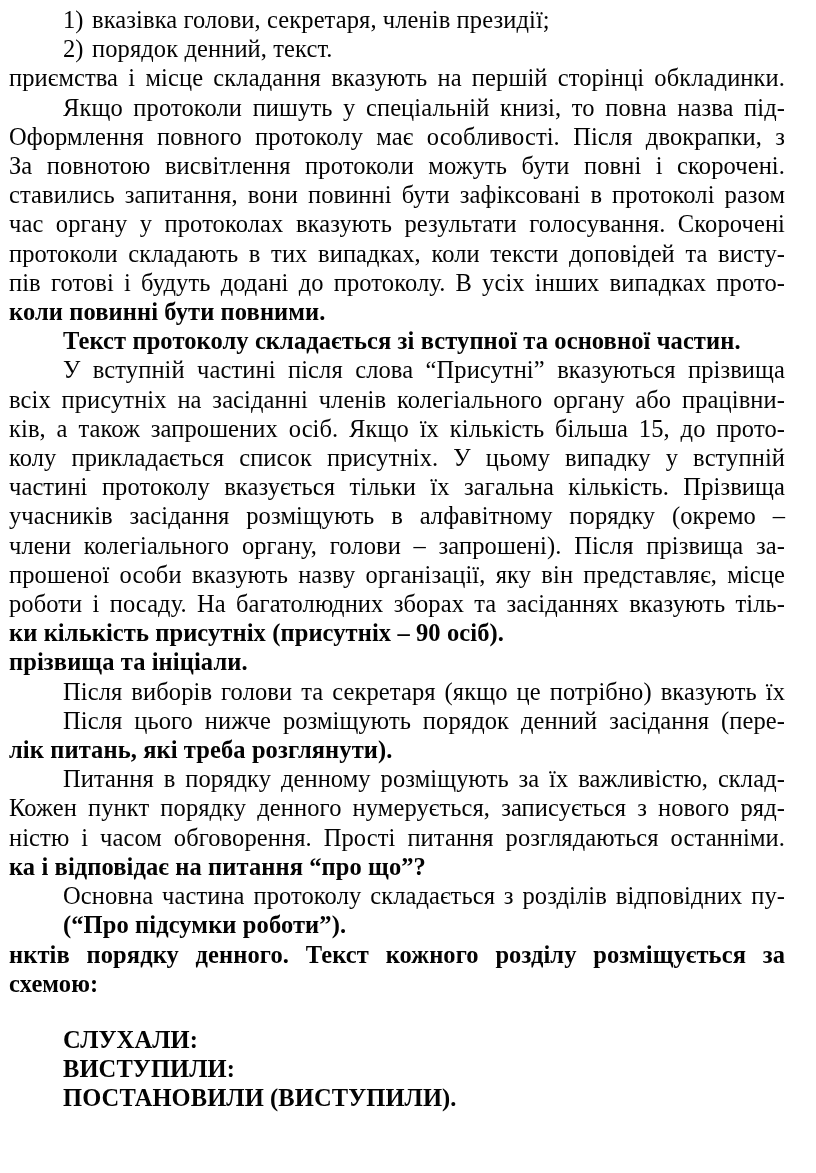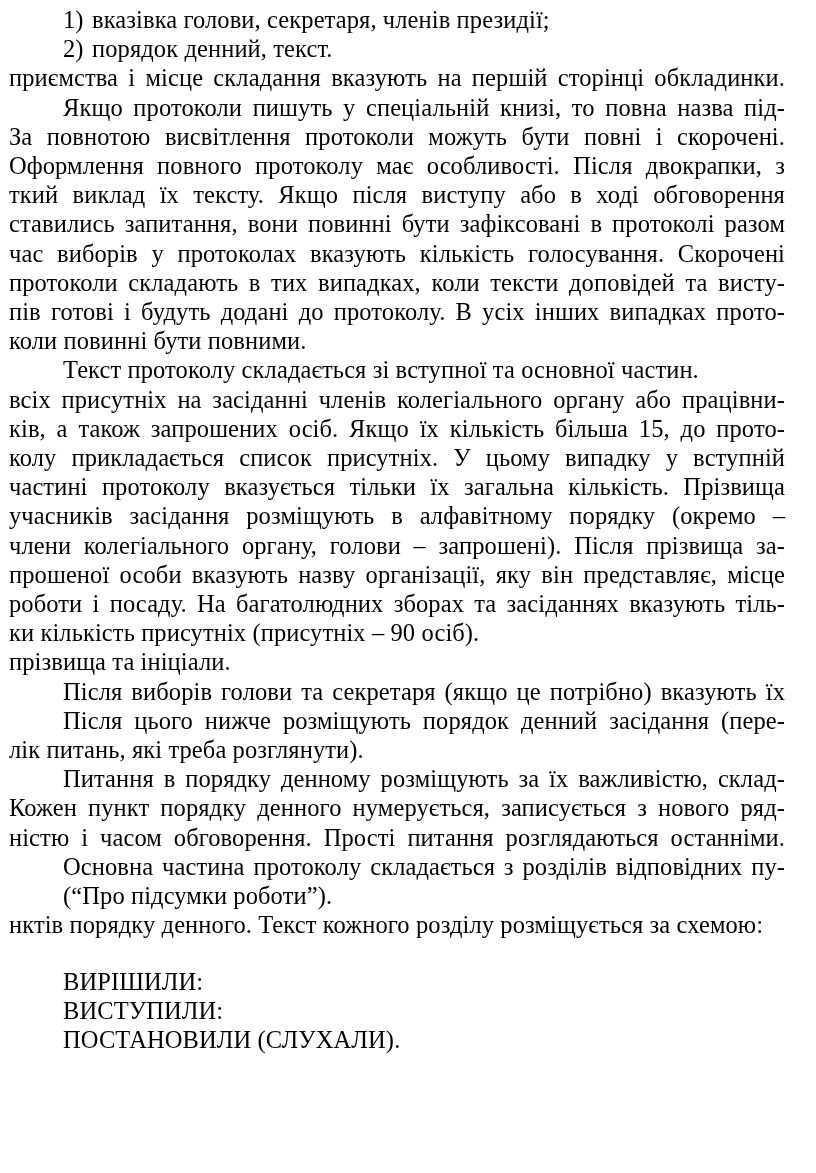--- a/index.html
+++ b/index.html
@@ -25,20 +25,21 @@
     line-height: 29.2px;
     letter-spacing: 0.1px;
   }
   .line {
     text-align: justify;
     text-align-last: justify;
     white-space: normal;
   }
   .line.last {
     text-align-last: left;
+    font-weight: bold;
   }
   .line.indent {
     text-indent: 54px;
   }
   .list-line {
     display: flex;
     text-align: left;
   }
   .list-marker {
     flex: none;
@@ -66,48 +67,49 @@
           <span>вказівка голови, секретаря, членів президії;</span>
         </div>
         <div class="line list-line">
           <span class="list-marker">2)</span>
           <span>порядок денний, текст.</span>
         </div>
       </div>
     <div id="paragraphs">
         <div class="line">приємства і місце складання вказують на першій сторінці обкладинки.</div>
         <div class="line indent">Якщо протоколи пишуть у спеціальній книзі, то повна назва під-</div>
+        <div class="line">Оформлення повного протоколу має особливості. Після двокрапки, з</div>
         <div class="line">За повнотою висвітлення протоколи можуть бути повні і скорочені.</div>
-        <div class="line">Оформлення повного протоколу має особливості. Після двокрапки, з</div>
-        <div class="line">ткий виклад їх тексту. Якщо після виступу або в ході обговорення</div>
         <div class="line">ставились запитання, вони повинні бути зафіксовані в протоколі разом</div>
-        <div class="line">час виборів у протоколах вказують кількість голосування. Скорочені</div>
+        <div class="line">час органу у протоколах вказують результати голосування. Скорочені</div>
         <div class="line">протоколи складають в тих випадках, коли тексти доповідей та висту-</div>
         <div class="line">пів готові і будуть додані до протоколу. В усіх інших випадках прото-</div>
         <div class="line last">коли повинні бути повними.</div>
         <div class="line last indent">Текст протоколу складається зі вступної та основної частин.</div>
+        <div class="line indent">У вступній частині після слова “Присутні” вказуються прізвища</div>
         <div class="line">всіх присутніх на засіданні членів колегіального органу або працівни-</div>
         <div class="line">ків, а також запрошених осіб. Якщо їх кількість більша 15, до прото-</div>
         <div class="line">колу прикладається список присутніх. У цьому випадку у вступній</div>
         <div class="line">частині протоколу вказується тільки їх загальна кількість. Прізвища</div>
         <div class="line">учасників засідання розміщують в алфавітному порядку (окремо –</div>
         <div class="line">члени колегіального органу, голови – запрошені). Після прізвища за-</div>
         <div class="line">прошеної особи вказують назву організації, яку він представляє, місце</div>
         <div class="line">роботи і посаду. На багатолюдних зборах та засіданнях вказують тіль-</div>
         <div class="line last">ки кількість присутніх (присутніх – 90 осіб).</div>
         <div class="line last">прізвища та ініціали.</div>
         <div class="line indent">Після виборів голови та секретаря (якщо це потрібно) вказують їх</div>
         <div class="line indent">Після цього нижче розміщують порядок денний засідання (пере-</div>
         <div class="line last">лік питань, які треба розглянути).</div>
         <div class="line indent">Питання в порядку денному розміщують за їх важливістю, склад-</div>
         <div class="line">Кожен пункт порядку денного нумерується, записується з нового ряд-</div>
         <div class="line">ністю і часом обговорення. Прості питання розглядаються останніми.</div>
+        <div class="line last">ка і відповідає на питання “про що”?</div>
         <div class="line indent">Основна частина протоколу складається з розділів відповідних пу-</div>
         <div class="line last indent">(“Про підсумки роботи”).</div>
         <div class="line last">нктів порядку денного. Текст кожного розділу розміщується за схемою:</div>
       </div>
     <div id="scheme" class="scheme-block">
-        <div class="line last">ВИРІШИЛИ:</div>
+        <div class="line last">СЛУХАЛИ:</div>
         <div class="line last">ВИСТУПИЛИ:</div>
-        <div class="line last">ПОСТАНОВИЛИ (СЛУХАЛИ).</div>
+        <div class="line last">ПОСТАНОВИЛИ (ВИСТУПИЛИ).</div>
       </div>
   </div>
 </div>
 
 </body></html>

